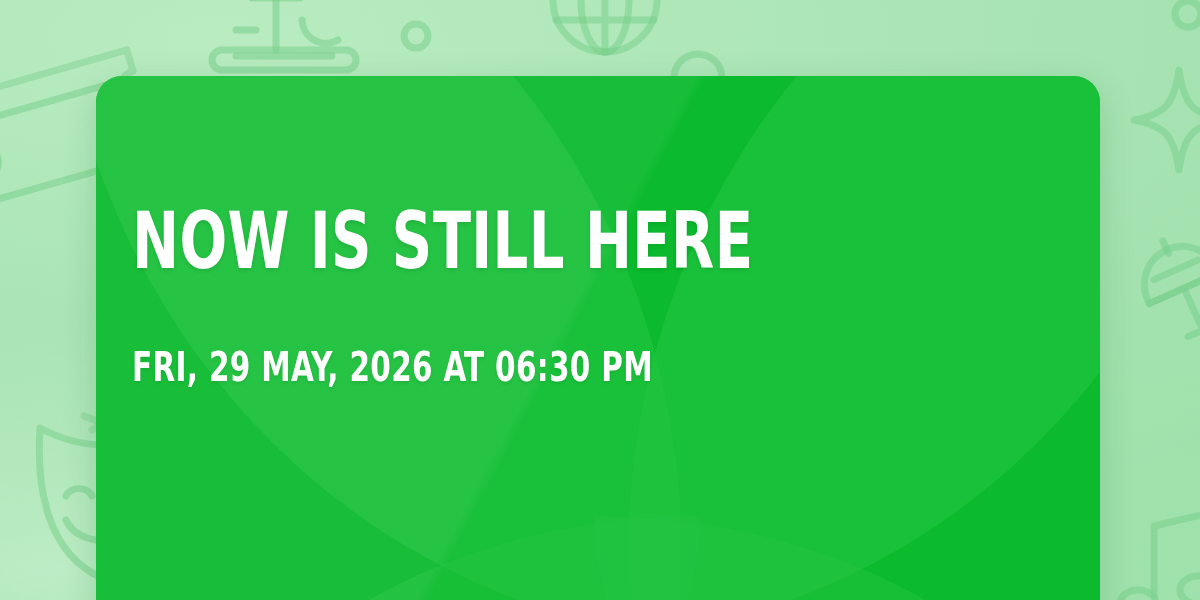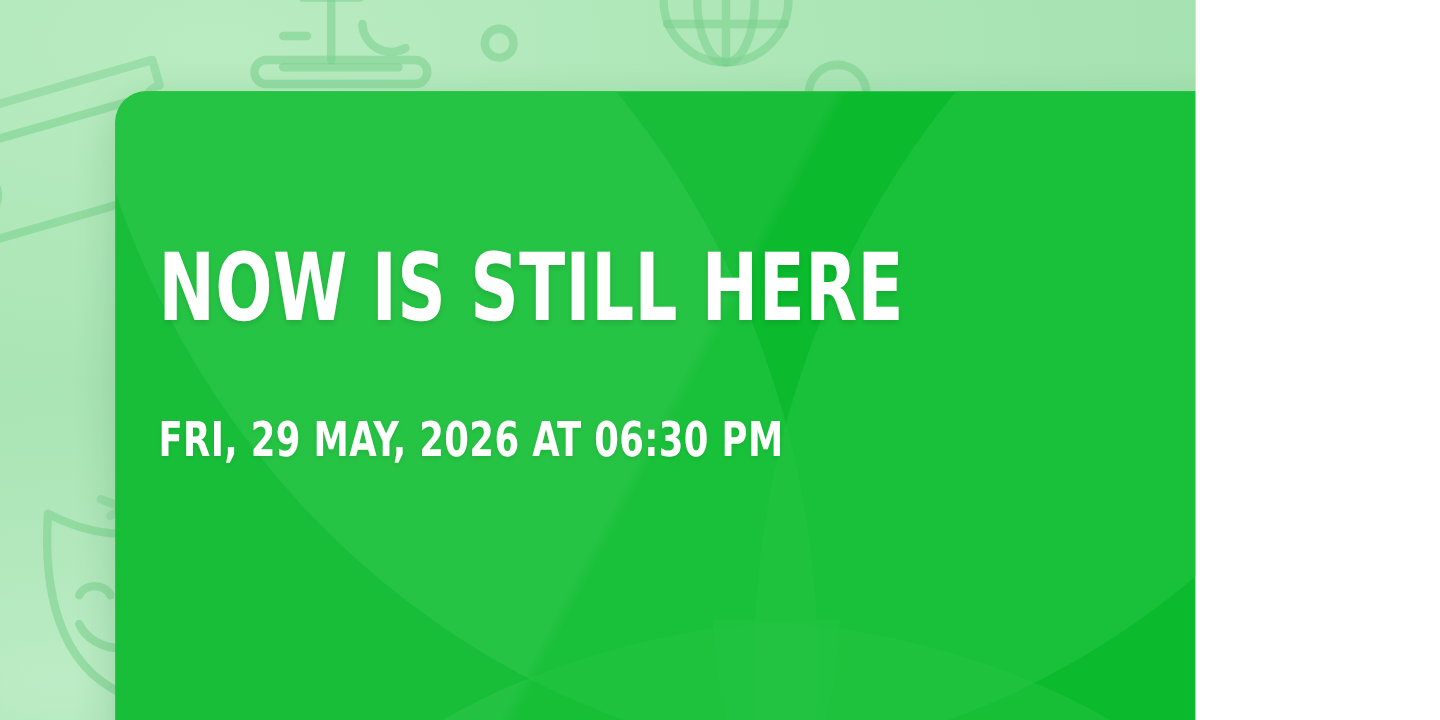--- a/index.html
+++ b/index.html
@@ -8,24 +8,24 @@
   }
   body {
     width: 1200px;
     height: 600px;
     overflow: hidden;
     font-family: "Liberation Sans", sans-serif;
   }
 
   #stage {
     position: relative;
-    width: 996px;
+    width: 1200px;
     height: 600px;
     overflow: hidden;
-    background: #0f766e;
+    background: #bef264;
   }
 
   
   .bg-base {
     position: absolute;
     inset: 0;
     background:
       radial-gradient(120% 95% at 18% 6%,  #b9ecc1 0%, #a9e4b4 55%, #9fe0ac 100%);
   }
   .bg-tint {

